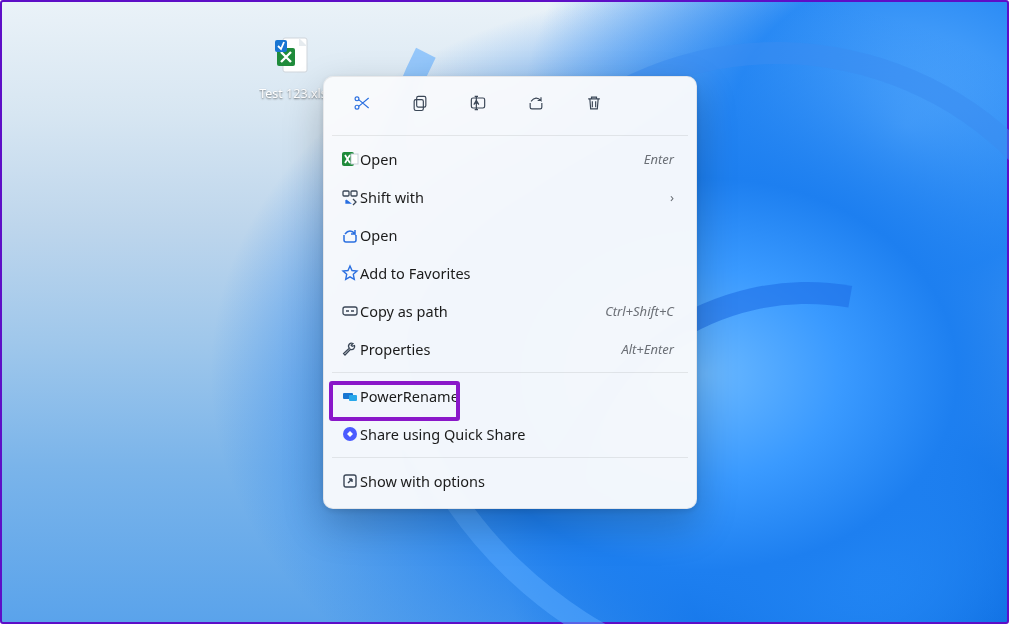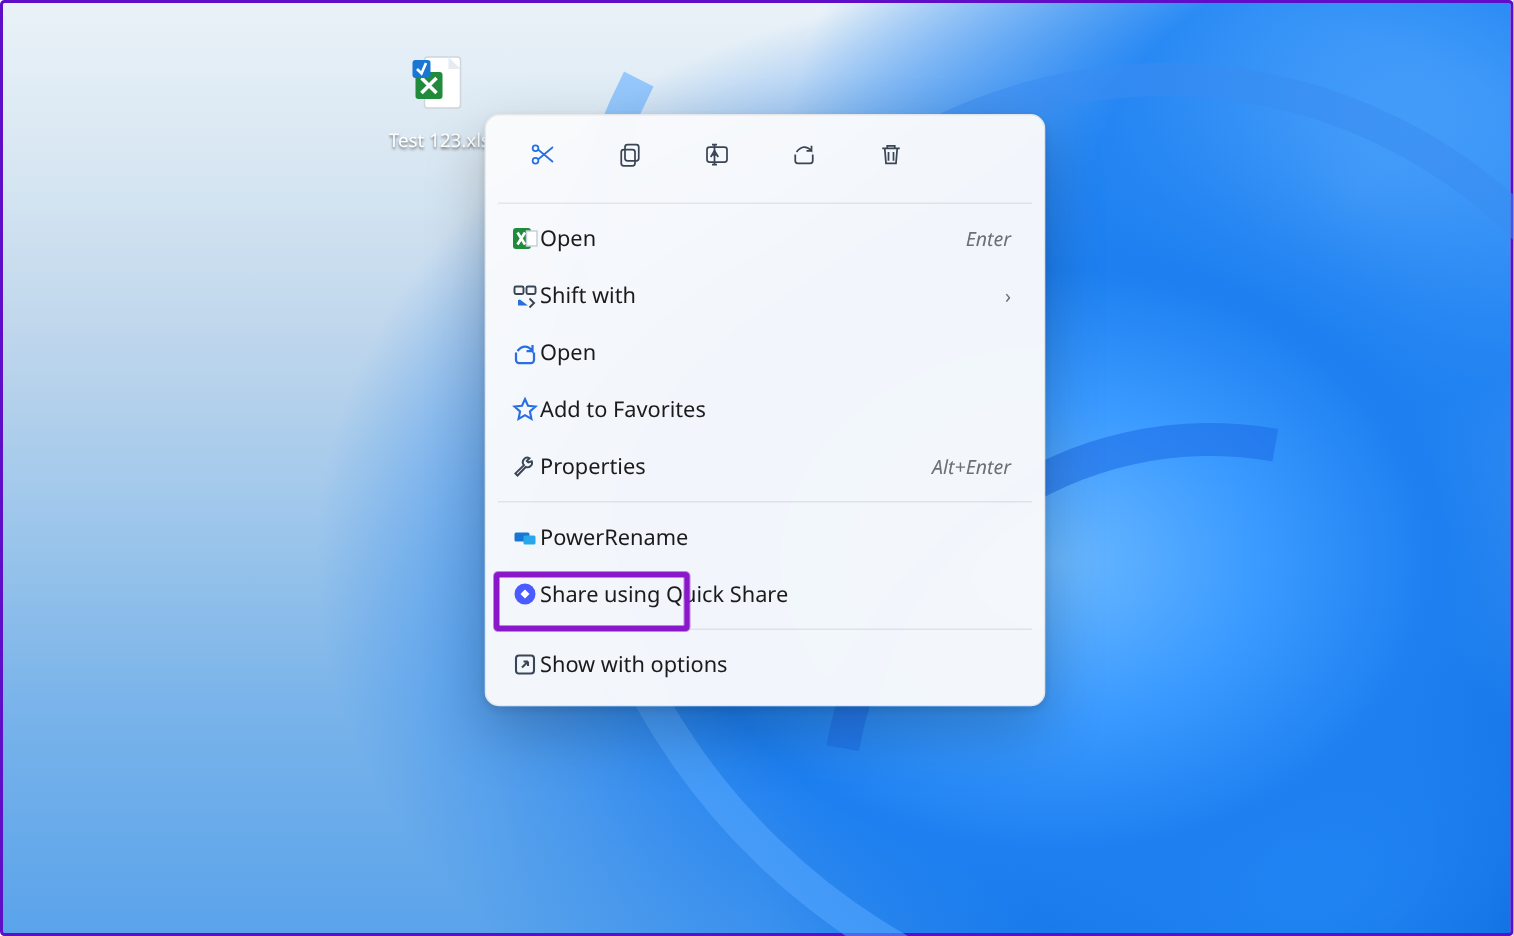--- a/index.html
+++ b/index.html
@@ -172,20 +172,30 @@
     <div class="item">
       <span class="ico">
         <svg viewBox="0 0 18 18" fill="none" stroke="#2a6fe0" stroke-width="1.4">
             <path d="M9 2l2 4.5 5 .5-3.7 3.3 1 5L9 12.8 4.7 15.3l1-5L2 7l5-.5z"></path>
           </svg>
       </span>
       <span class="txt">Add to Favorites</span>
     </div>
 
 
+    <div class="item">
+      <span class="ico">
+        <svg viewBox="0 0 18 18" fill="none" stroke="#3a4656" stroke-width="1.3">
+            <rect x="2" y="5" width="14" height="8" rx="2"></rect>
+            <path d="M5 9h3m2 0h3"></path>
+          </svg>
+      </span>
+      <span class="txt">Copy as path</span>
+      <span class="hint">Ctrl+Shift+C</span>
+    </div>
 
     <div class="item" id="prop-item">
       <span class="ico">
         <svg viewBox="0 0 18 18" fill="none" stroke="#3a4656" stroke-width="1.3">
             <path d="M13.5 5.5a3 3 0 0 1-4 3.8L4 15l-1.4-1.4 5.7-5.5A3 3 0 0 1 12 3.5l-1.8 1.8 1 1z"></path>
           </svg>
       </span>
       <span class="txt">Properties</span>
       <span class="hint">Alt+Enter</span>
     </div>

